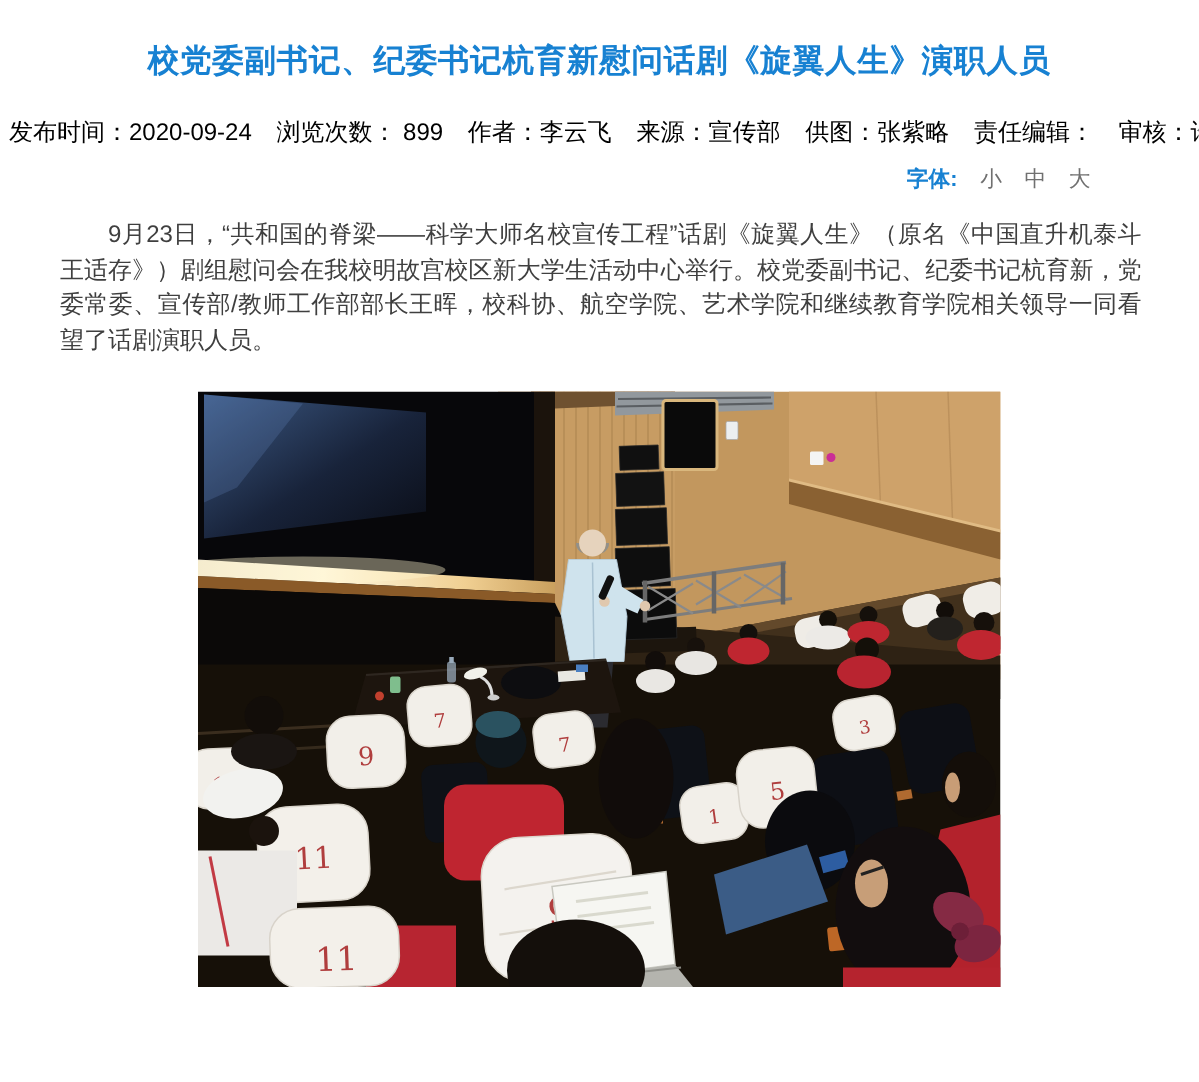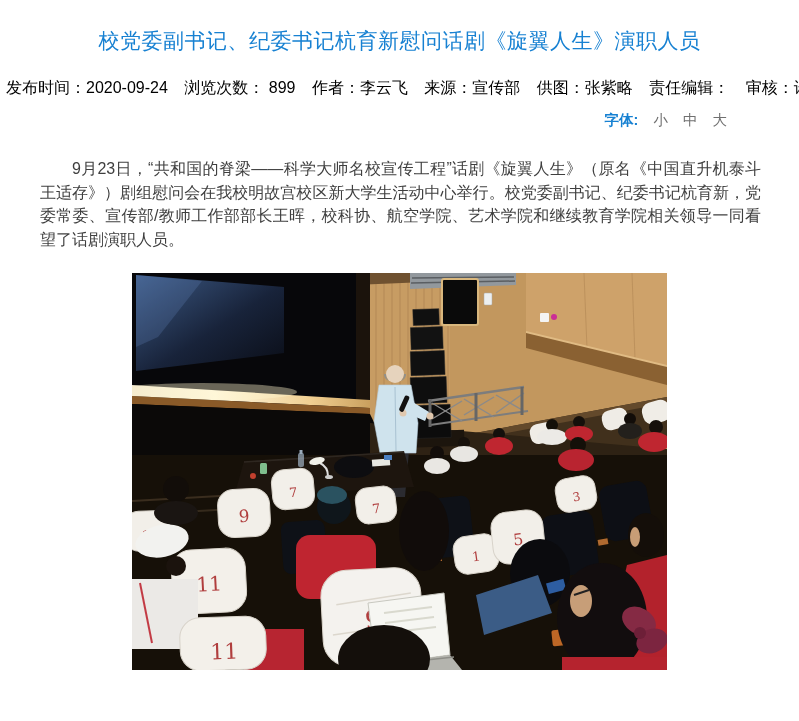--- a/index.html
+++ b/index.html
@@ -1,24 +1,24 @@
 <!DOCTYPE html>
 <html><head>
 <meta charset="utf-8">
 <style>
   html,body{margin:0;padding:0;background:#ffffff;}
   body{width:799px;height:721px;overflow:hidden;font-family:"Liberation Sans",sans-serif;}
   .article{width:799px;}
-  .title{margin:26px 8px 0;text-align:center;font-size:21px;line-height:30px;font-weight:400;color:#1781d2;letter-spacing:0.5px;}
+  .title{margin:26px 8px 0;text-align:center;font-size:21px;line-height:30px;font-weight:700;color:#1781d2;letter-spacing:0.5px;}
   .meta-row{margin-top:22px;padding-right:112px;text-align:center;font-size:16px;color:#000000;white-space:nowrap;}
   .meta-row .meta-item{margin:0 6px;display:inline-block;}
   .font-row{margin-top:12px;padding-right:72px;text-align:right;font-size:14.5px;line-height:18px;padding-left:29px;}
   .font-label{color:#1781d2;font-weight:700;}
   .font-opt{color:#707070;margin-left:11px;cursor:pointer;}
-  .content{padding:0 38px 0 40px;margin-top:28px;}
+  .content{padding:0 38px 0 40px;margin-top:16px;}
   .content p{margin:0 0 13px;font-size:16px;line-height:23.5px;color:#3f3f3f;text-indent:2em;text-align:justify;}
   .photo-wrap{width:535px;margin:22px auto 0;}
   .photo-wrap svg{display:block;}
 </style>
 </head>
 <body>
 
 <div class="article">
 
   <h1 class="title">校党委副书记、纪委书记杭育新慰问话剧《旋翼人生》演职人员</h1>

